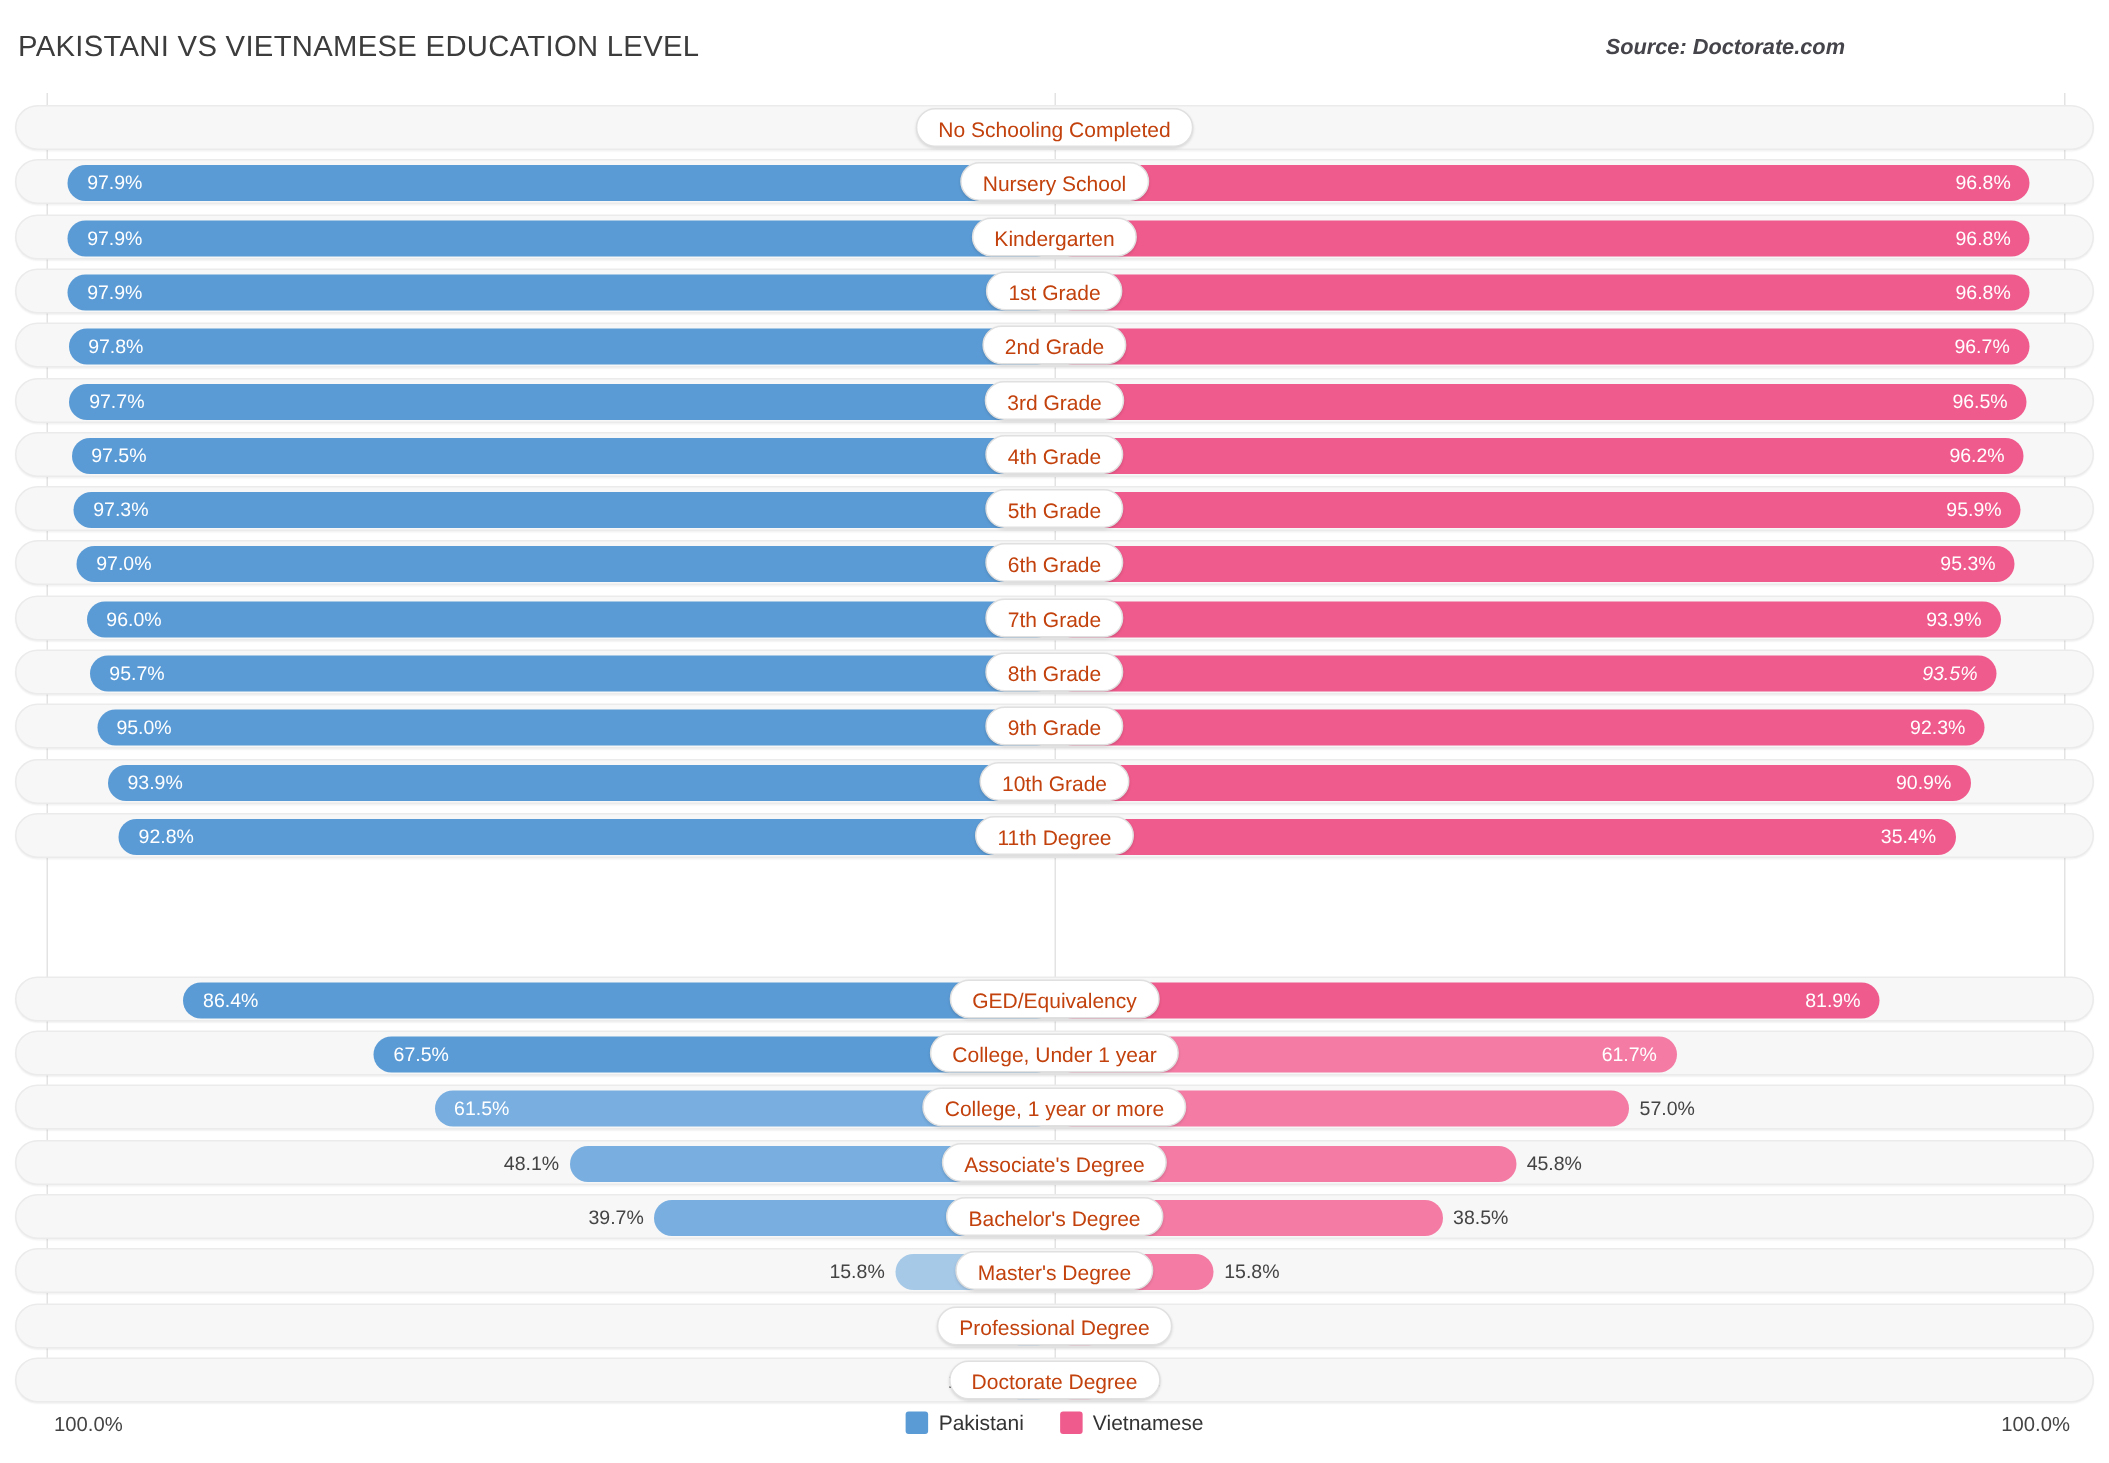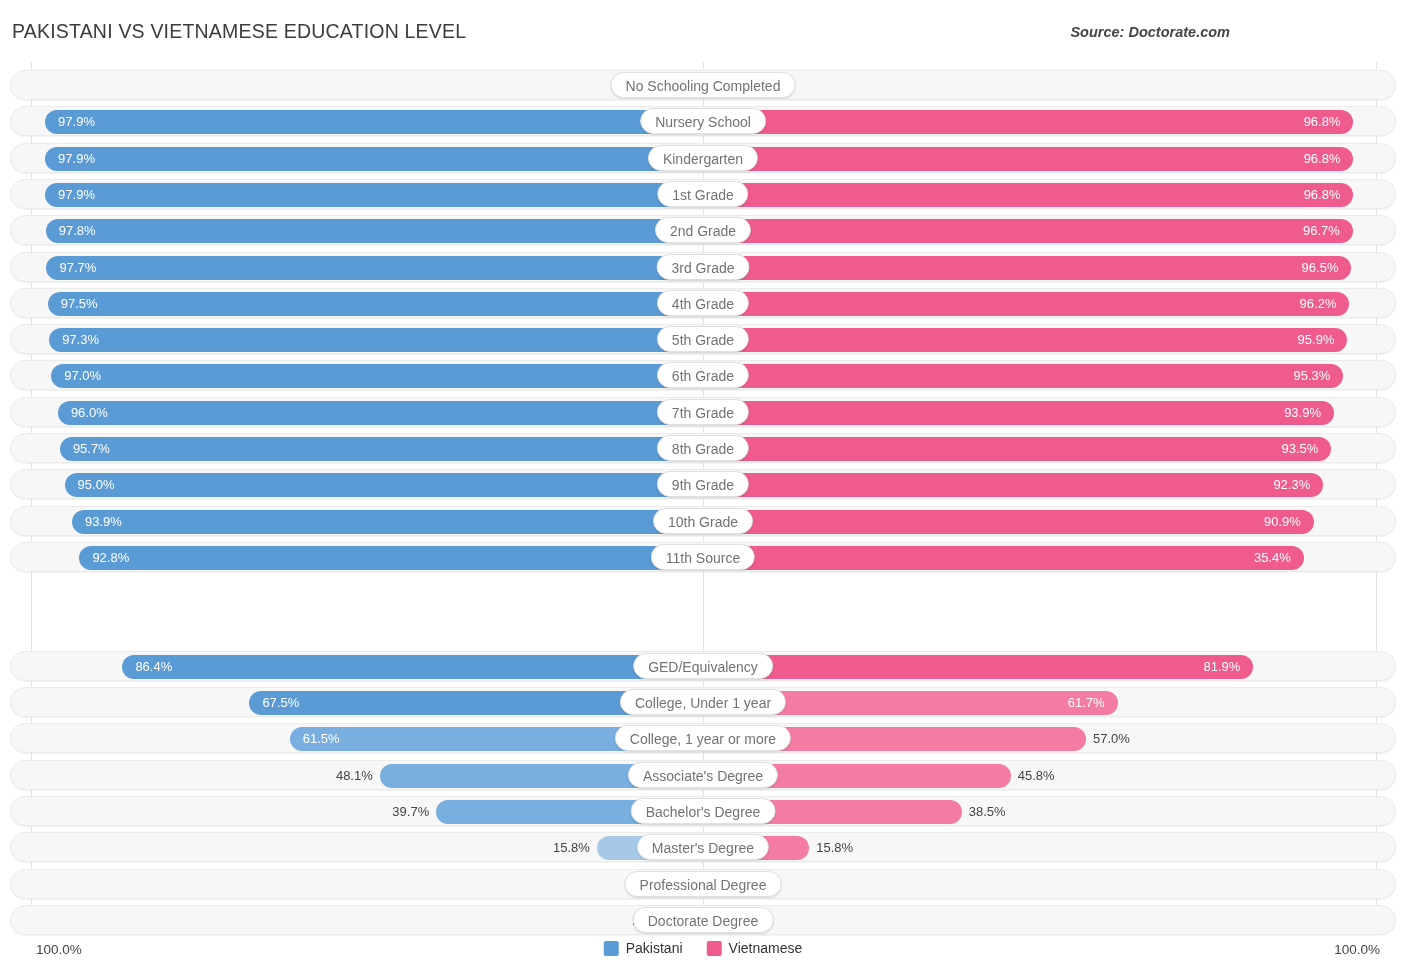--- a/index.html
+++ b/index.html
@@ -105,21 +105,21 @@
     left: 50%;
     transform: translateX(-50%);
     height: 26px;
     line-height: 26px;
     padding: 0 14px;
     border-radius: 13px;
     background: #ffffff;
     border: 1px solid #e0e0e0;
     box-shadow: 0 1px 2px rgba(0,0,0,0.13);
     font-size: 14px;
-    color: #737373;
+    color: #c2410c;
     white-space: nowrap;
     z-index: 5;
   }
 
   
   #footer {
     position: absolute;
     left: 0; top: 936px;
     width: 1406px;
     height: 39px;
@@ -265,21 +265,21 @@
           <div class="val val-in" style="right: auto; left: calc(50% - 632.12px); text-align: left; width: 70px; margin-left: 0px;">96.0%</div>
           <div class="val val-in" style="left: auto; right: calc(50% - 618.008px); text-align: right;">93.9%</div>
           <div class="pill">7th Grade</div>
         </div>
       </div>
       <div class="row" style="top: 371px;">
         <div class="row-inner">
           <div class="bar bar-left blue" style="width: 643.104px;"></div>
           <div class="bar bar-right pink" style="width: 628.32px;"></div>
           <div class="val val-in" style="right: auto; left: calc(50% - 630.104px); text-align: left; width: 70px; margin-left: 0px;">95.7%</div>
-          <div class="val val-in" style="left: auto; right: calc(50% - 615.32px); text-align: right;">93.5%</div>
+          <div class="val val-in" style="left: auto; right: calc(50% - 615.32px); text-align: right; font-style: italic;">93.5%</div>
           <div class="pill">8th Grade</div>
         </div>
       </div>
       <div class="row" style="top: 407.3px;">
         <div class="row-inner">
           <div class="bar bar-left blue" style="width: 638.4px;"></div>
           <div class="bar bar-right pink" style="width: 620.256px;"></div>
           <div class="val val-in" style="right: auto; left: calc(50% - 625.4px); text-align: left; width: 70px; margin-left: 0px;">95.0%</div>
           <div class="val val-in" style="left: auto; right: calc(50% - 607.256px); text-align: right;">92.3%</div>
           <div class="pill">9th Grade</div>
@@ -293,21 +293,21 @@
           <div class="val val-in" style="left: auto; right: calc(50% - 597.848px); text-align: right;">90.9%</div>
           <div class="pill">10th Grade</div>
         </div>
       </div>
       <div class="row" style="top: 479.9px;">
         <div class="row-inner">
           <div class="bar bar-left blue" style="width: 623.616px;"></div>
           <div class="bar bar-right pink" style="width: 600.768px;"></div>
           <div class="val val-in" style="right: auto; left: calc(50% - 610.616px); text-align: left; width: 70px; margin-left: 0px;">92.8%</div>
           <div class="val val-in" style="left: auto; right: calc(50% - 587.768px); text-align: right;">35.4%</div>
-          <div class="pill">11th Source</div>
+          <div class="pill">11th Degree</div>
         </div>
       </div>
       <div class="row" style="top: 588.8px;">
         <div class="row-inner">
           <div class="bar bar-left blue" style="width: 580.608px;"></div>
           <div class="bar bar-right pink" style="width: 550.368px;"></div>
           <div class="val val-in" style="right: auto; left: calc(50% - 567.608px); text-align: left; width: 70px; margin-left: 0px;">86.4%</div>
           <div class="val val-in" style="left: auto; right: calc(50% - 537.368px); text-align: right;">81.9%</div>
           <div class="pill">GED/Equivalency</div>
         </div>

